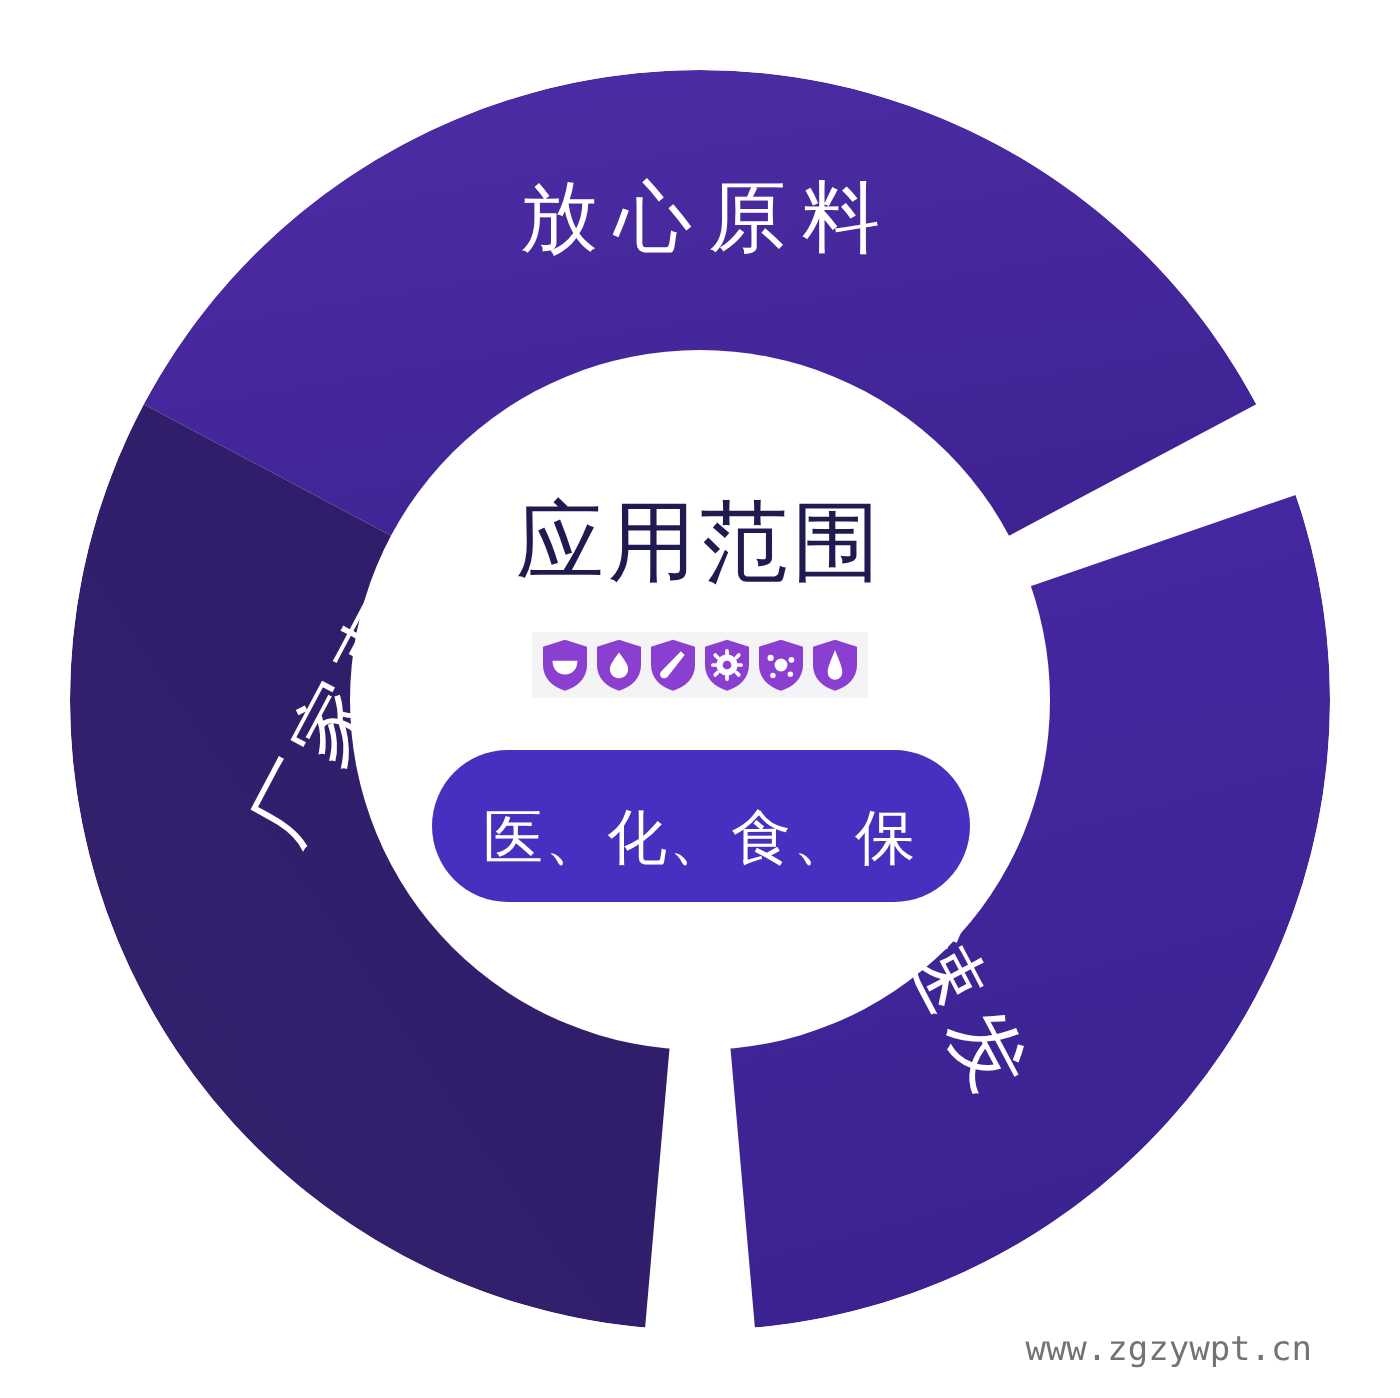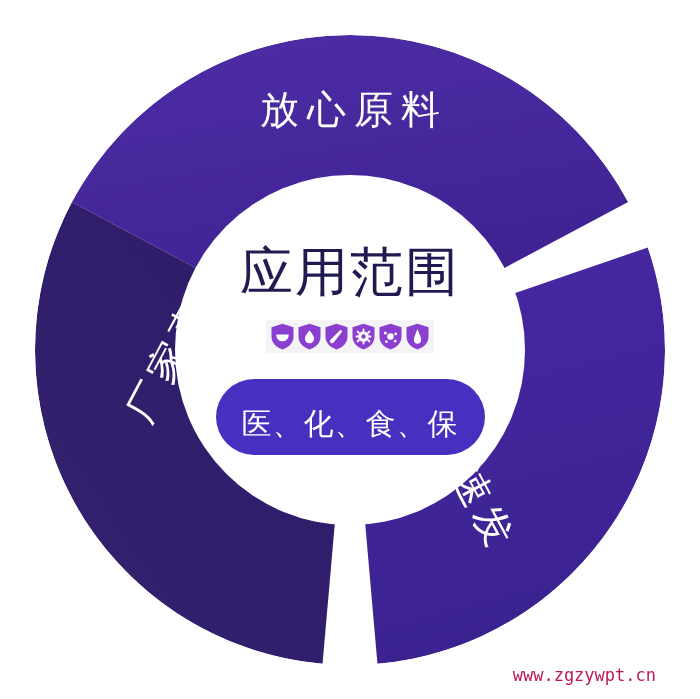--- a/index.html
+++ b/index.html
@@ -41,21 +41,21 @@
     width: 350px;
     height: 350px;
     display: flex;
     flex-direction: column;
     align-items: center;
     justify-content: center;
     text-align: center;
   }
 
   #center-title {
-    font-size: 53px;
+    font-size: 44px;
     line-height: 1;
     letter-spacing: 2px;
     color: #1f1b50;
     font-weight: 500;
     margin: 0 0 22px 0;
     white-space: nowrap;
   }
 
   #shield-row {
     display: flex;
@@ -113,21 +113,21 @@
     top: 350px;
     transform: translate(-230px, 60px) rotate(-62deg);
     transform-origin: 0 0;
   }
 
   
   #watermark {
     position: absolute;
     right: 12px;
     bottom: 14px;
-    color: #be185d;
+    color: #737373;
     font-family: "DejaVu Sans Mono", "Liberation Mono", monospace;
     font-size: 17px;
     letter-spacing: 0px;
     white-space: nowrap;
   }
 </style>
 </head>
 <body>
 
 <div id="stage">

